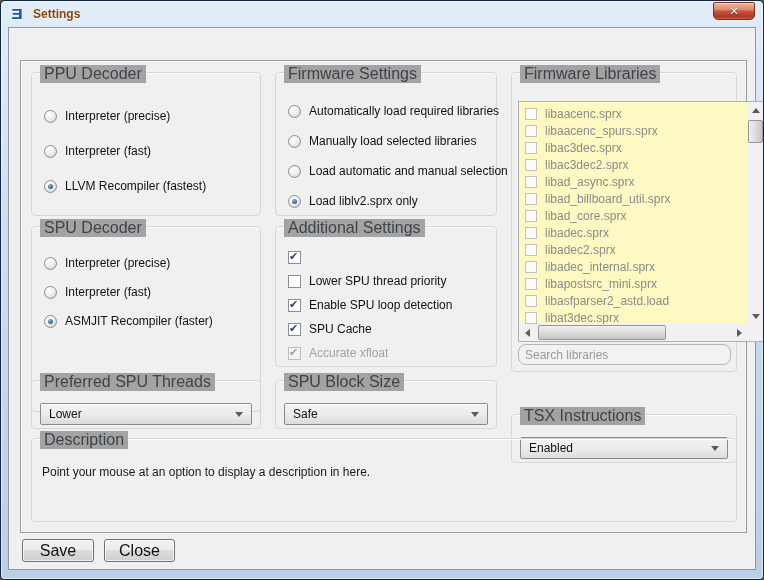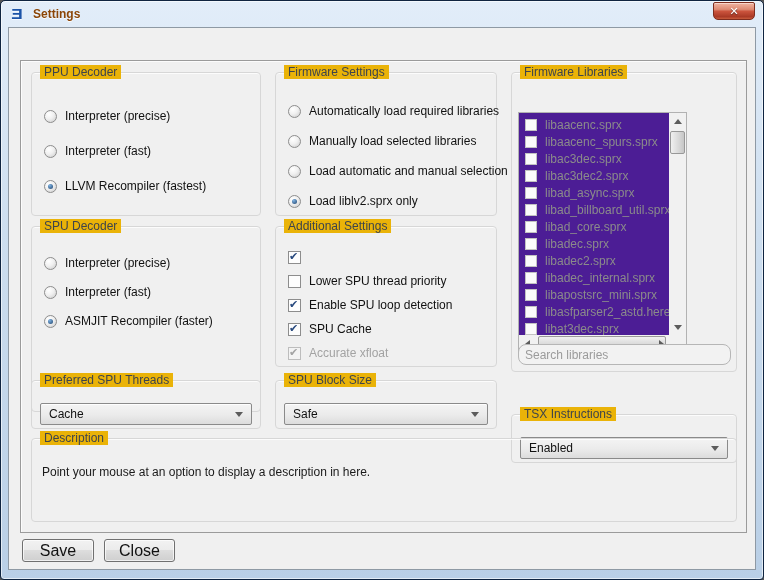--- a/index.html
+++ b/index.html
@@ -36,22 +36,22 @@
   .tab.active { height:23px; line-height:22px; background:linear-gradient(180deg,#ffffff 0%,#f6f6f6 100%);
                 margin-bottom:-1px; z-index:4; position:relative; }
 
   .pane { position:absolute; left:11px; top:32px; width:727px; height:473px;
           background:#f0f0f0; border:1px solid #9b9b9b;
           box-shadow:inset 0 1px 0 #fcfcfc, inset 1px 0 0 #fcfcfc; }
 
   
   .group { position:absolute; border:1px solid #d7d7d7; border-radius:4px;
            box-shadow:inset 0 1px 0 rgba(255,255,255,.8); }
-  .gtitle { position:absolute; top:-8px; left:8px; background:#eab308; padding:0 4px;
-            font-size:12px; color:#3e444b; white-space:nowrap; }
+  .gtitle { position:absolute; top:-8px; left:8px; background:#a3a3a3; padding:0 4px;
+            font-size:16px; color:#3e444b; white-space:nowrap; }
 
   #grp-ppu     { left:10px;  top:11px;  width:230px; height:144px; }
   #grp-spu     { left:10px;  top:165px; width:230px; height:186px; }
   #grp-fw      { left:254px; top:11px;  width:222px; height:144px; }
   #grp-add     { left:254px; top:165px; width:222px; height:141px; }
   #grp-lib     { left:490px; top:11px;  width:226px; height:300px; }
   #grp-threads { left:10px;  top:319px; width:230px; height:49px; }
   #grp-block   { left:254px; top:319px; width:222px; height:49px; }
   #grp-tsx     { left:490px; top:319px; width:226px; height:49px;margin-top:34px; }
   #grp-desc    { left:10px;  top:377px; width:706px; height:84px; }
@@ -73,22 +73,22 @@
            border-radius:50%; background:radial-gradient(circle at 35% 30%, #7fb2e2, #1f446d); }
 
   .check { width:13px; height:13px; flex:0 0 13px; border:1px solid #8d8d8d;
            background:#fdfdfd; position:relative; }
   .check .mark { position:absolute; left:0; top:-2px; font-size:11px; line-height:13px;
                  color:#28497e; }
   .check.disabled { border-color:#bdbdbd; background:#f3f3f3; }
   .check.disabled .mark { color:#a3a3a3; }
 
   
-  .listbox { position:absolute; left:6px; top:39px; width:169px; height:241px;
-             background:#4c1d95; border:1px solid #b2b2b2; }
+  .listbox { position:absolute; left:6px; top:28px; width:247px; height:241px;
+             background:#fef9c3; border:1px solid #b2b2b2; }
   .listrows { position:absolute; left:1px; top:1px; right:17px; bottom:17px; overflow:hidden;
               padding-top:2px; }
   .lrow { display:flex; align-items:center; gap:8px; height:17px; padding-left:5px;
           font-size:12px; color:#8b8b8b; white-space:nowrap; }
   .lcheck { width:12px; height:12px; flex:0 0 12px; border:1px solid #c2c2c2; background:#fbfbfb; }
 
   .vscroll { position:absolute; top:0; right:0; width:17px; bottom:17px; background:#f1f1f1; }
   .hscroll { position:absolute; left:0; bottom:0; right:17px; height:17px; background:#f1f1f1; }
   .corner  { position:absolute; right:0; bottom:0; width:17px; height:17px; background:#f1f1f1; }
   .sbtn { position:absolute; width:17px; height:16px; display:flex; align-items:center; justify-content:center; }
@@ -284,21 +284,21 @@
             <div class="lrow">
                 <span class="lcheck"></span>
                 <span>libadec_internal.sprx</span>
               </div>
             <div class="lrow">
                 <span class="lcheck"></span>
                 <span>libapostsrc_mini.sprx</span>
               </div>
             <div class="lrow">
                 <span class="lcheck"></span>
-                <span>libasfparser2_astd.here</span>
+                <span>libasfparser2_astd.load</span>
               </div>
             <div class="lrow">
                 <span class="lcheck"></span>
                 <span>libat3dec.sprx</span>
               </div>
           </div>
 
           <div class="vscroll">
             <div class="sbtn up">
                 <span class="tri-up"></span>
@@ -319,21 +319,21 @@
           </div>
           <div class="corner"></div>
         </div>
 
         <input class="search" type="text" disabled="" placeholder="Search libraries" style="">
       </div>
 
       <div class="group" id="grp-threads">
         <span class="gtitle">Preferred SPU Threads</span>
         <div class="combo">
-          <span>Cache</span>
+          <span>Lower</span>
           <span class="tri-down"></span>
         </div>
       </div>
 
       <div class="group" id="grp-block">
         <span class="gtitle">SPU Block Size</span>
         <div class="combo">
           <span>Safe</span>
           <span class="tri-down"></span>
         </div>

